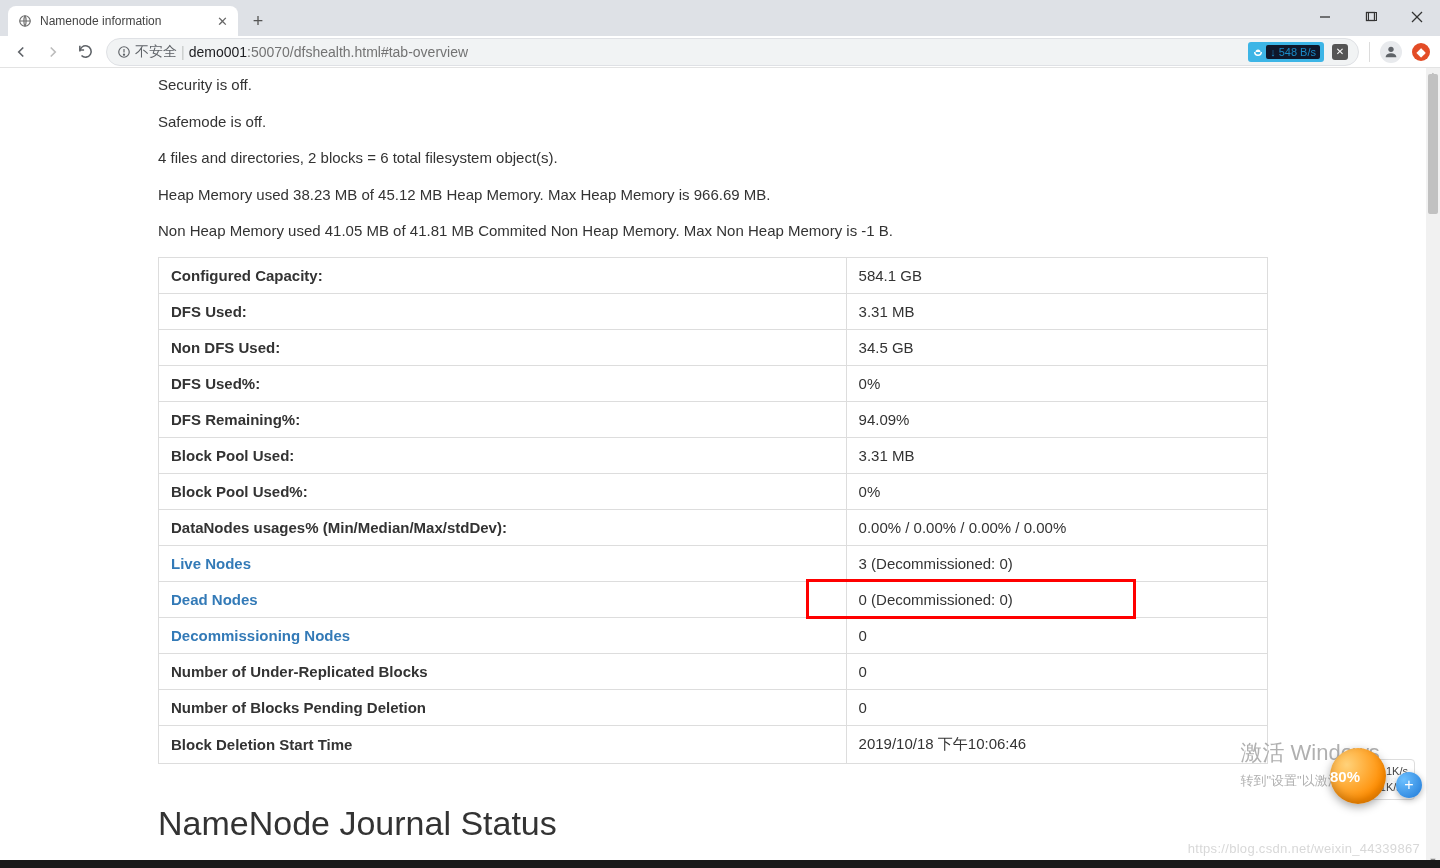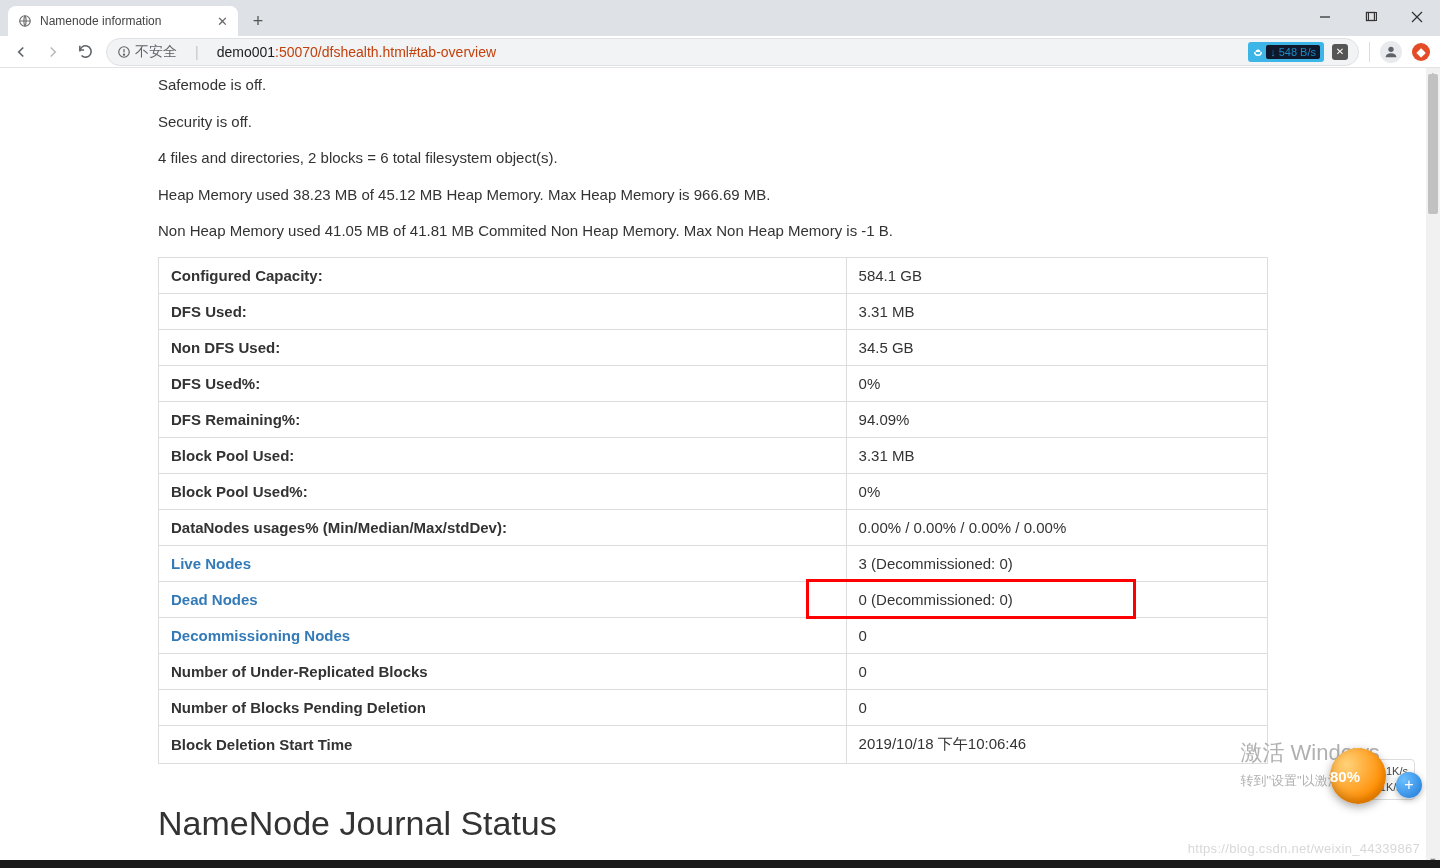--- a/index.html
+++ b/index.html
@@ -58,29 +58,29 @@
     .nav-btn { width: 22px; height: 22px; display:flex; align-items:center; justify-content:center; color:#5f6368; cursor:pointer; }
     .nav-btn.disabled { color: #bcbcbc; cursor: default; }
     .address-bar {
       flex: 1;
       height: 28px;
       border: 1px solid #dfe1e5;
       border-radius: 14px;
       display: flex;
       align-items: center;
       padding: 0 10px;
-      gap: 18px;
+      gap: 4px;
       font-size: 14px;
       background: #f1f3f4;
       color: #202124;
       min-width: 0;
     }
     .address-bar .secure { color:#5f6368; display:flex; align-items:center; gap:4px; white-space:nowrap;}
     .url-text { display:flex; align-items:center; white-space:nowrap; overflow:hidden; }
-    .url-dim { color:#c2410c;}
+    .url-dim { color:#737373;}
     .url-bold { color:#202124; }
     .right-icons { display:flex; align-items:center; gap:8px; margin-left:auto;}
     .ext-badge {
       background:#3db5e6; color:#fff; height:20px; border-radius:3px; display:flex; align-items:center; font-size:11px; padding:0 4px; gap:2px;
     }
     .ext-badge .speed { background:#0f172a; color:#1a8bc8; padding:1px 4px; border-radius:2px; }
     .ext-x { width:16px; height:16px; background:#555; color:#fff; border-radius:3px; display:flex; align-items:center; justify-content:center; font-size:10px; cursor:pointer;}
     .avatar-ic { width:22px; height:22px; border-radius:50%; background:#e8eaed; display:flex; align-items:center; justify-content:center; color:#5f6368;}
     .red-dot { width:18px; height:18px; border-radius:50%; background:#e34c26; display:flex; align-items:center; justify-content:center; color:#fff; font-size:12px; cursor:pointer;}
     .toolbar .sep { width:1px; height:20px; background:#dcdcdc; }
@@ -268,22 +268,22 @@
 </div>
 
 <div class="scrollbar">
   <div class="scrollbar-up">▲</div>
   <div class="scrollbar-thumb"></div>
   <div class="scrollbar-down">▼</div>
 </div>
 
 <div class="viewport">
   <div class="content" style="position:relative;">
+    <p>Security is off.</p>
     <p>Safemode is off.</p>
-    <p>Security is off.</p>
     <p>4 files and directories, 2 blocks = 6 total filesystem object(s).</p>
     <p>Heap Memory used 38.23 MB of 45.12 MB Heap Memory. Max Heap Memory is 966.69 MB.</p>
     <p>Non Heap Memory used 41.05 MB of 41.81 MB Commited Non Heap Memory. Max Non Heap Memory is -1 B.</p>
 
     <table class="summary" id="summary-table">
       <tbody>
           <tr>
             <td class="k">Configured Capacity:</td>
             <td class="v">584.1 GB</td>
           </tr>

